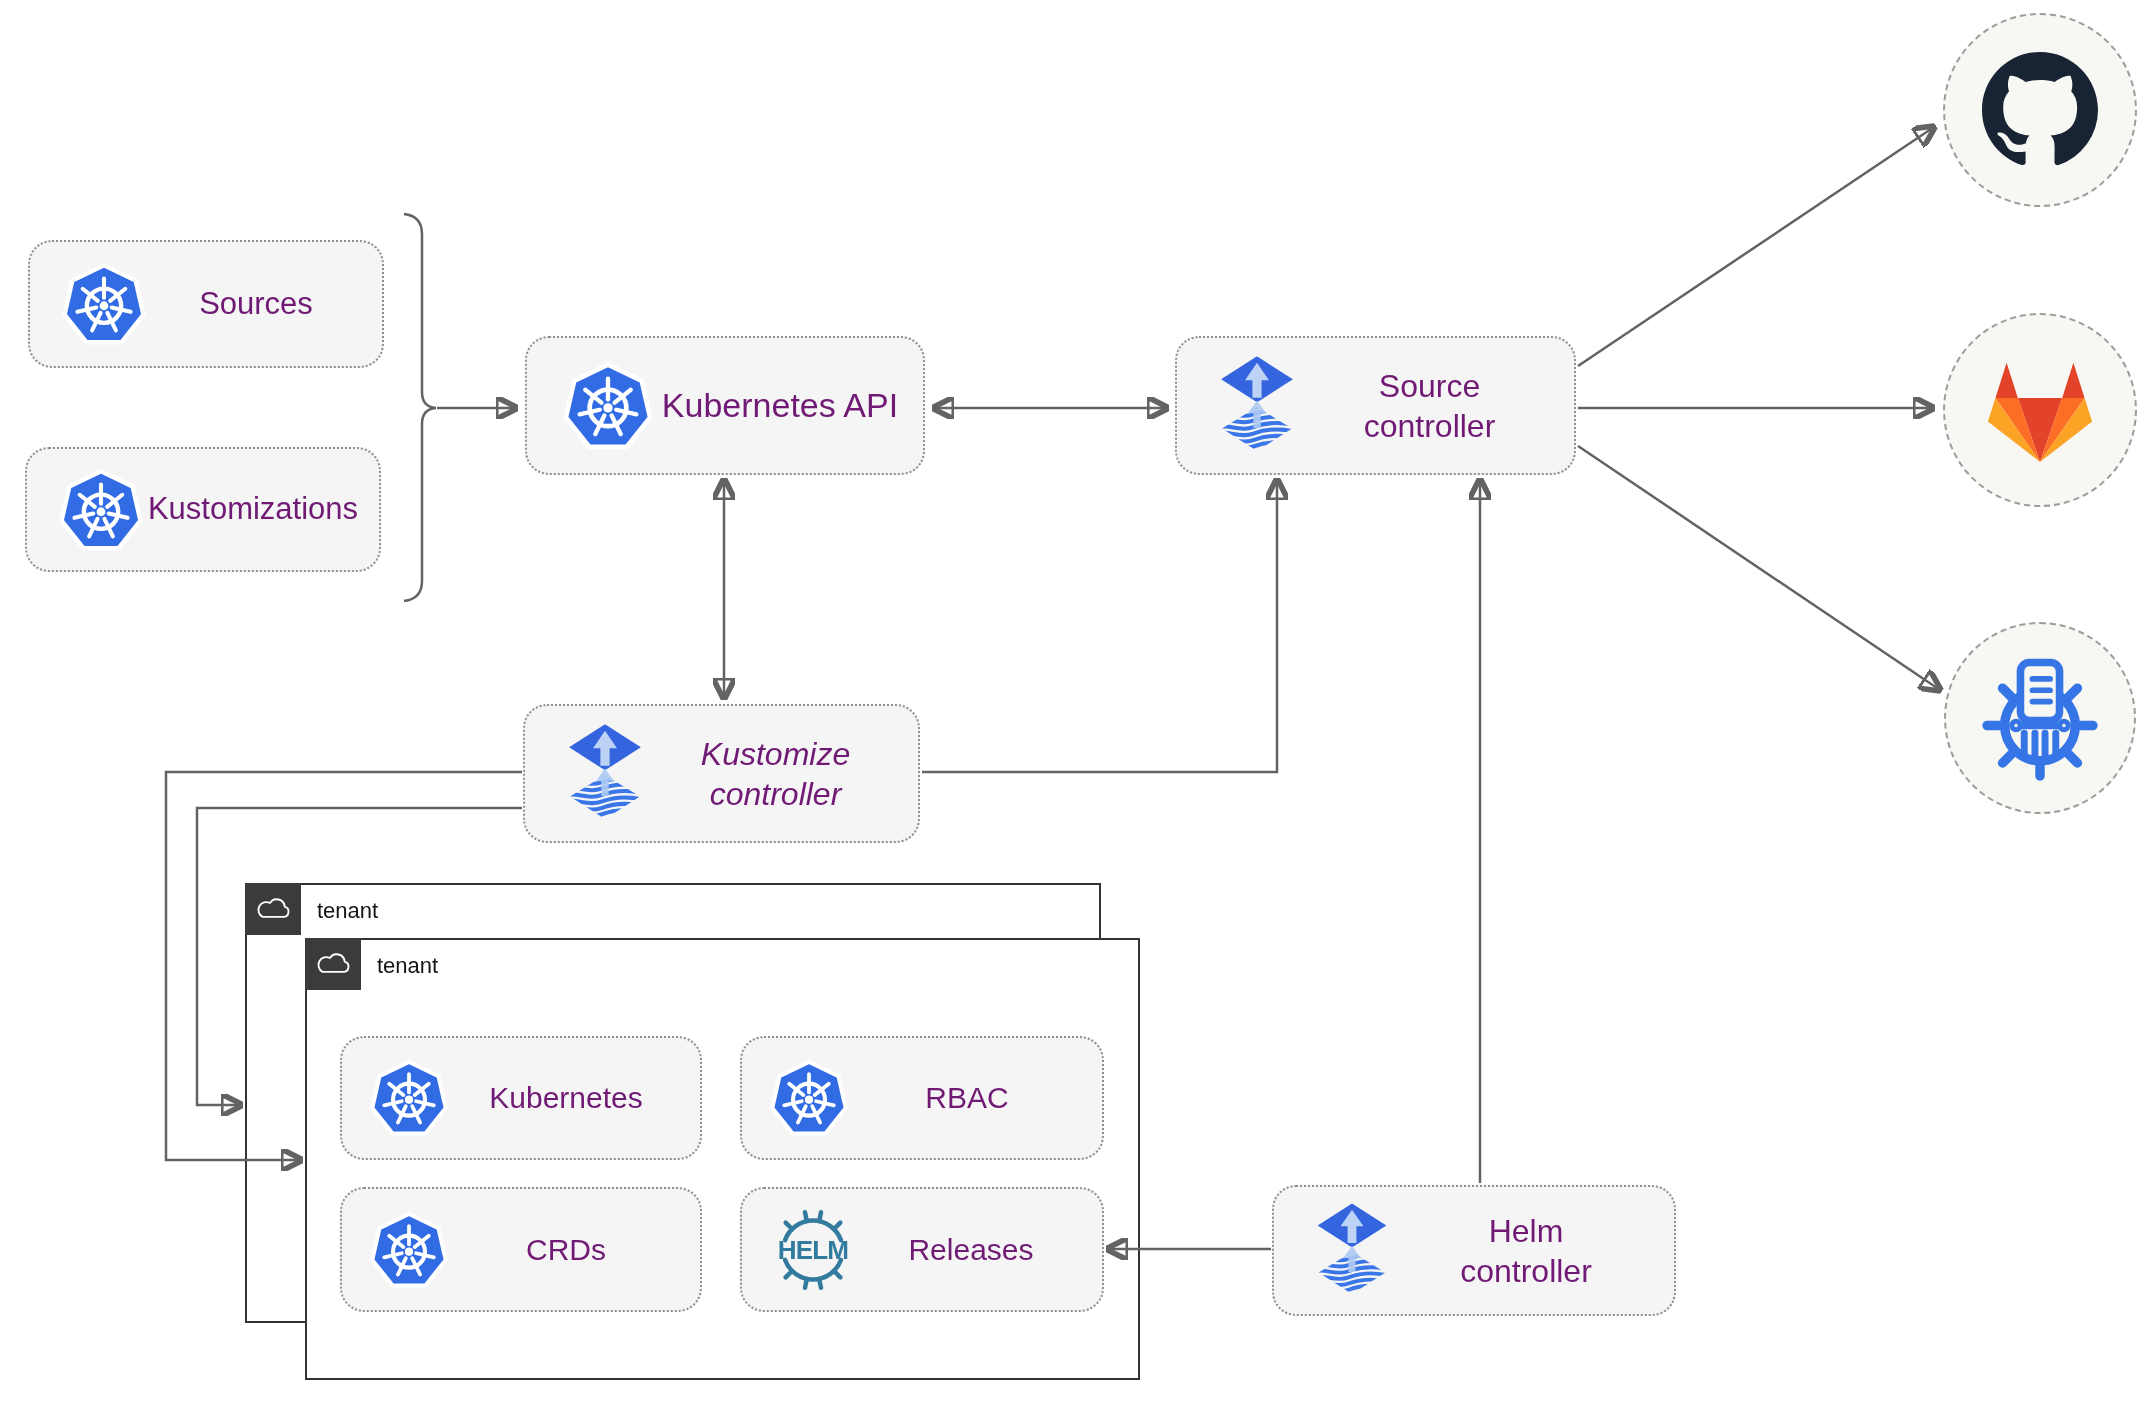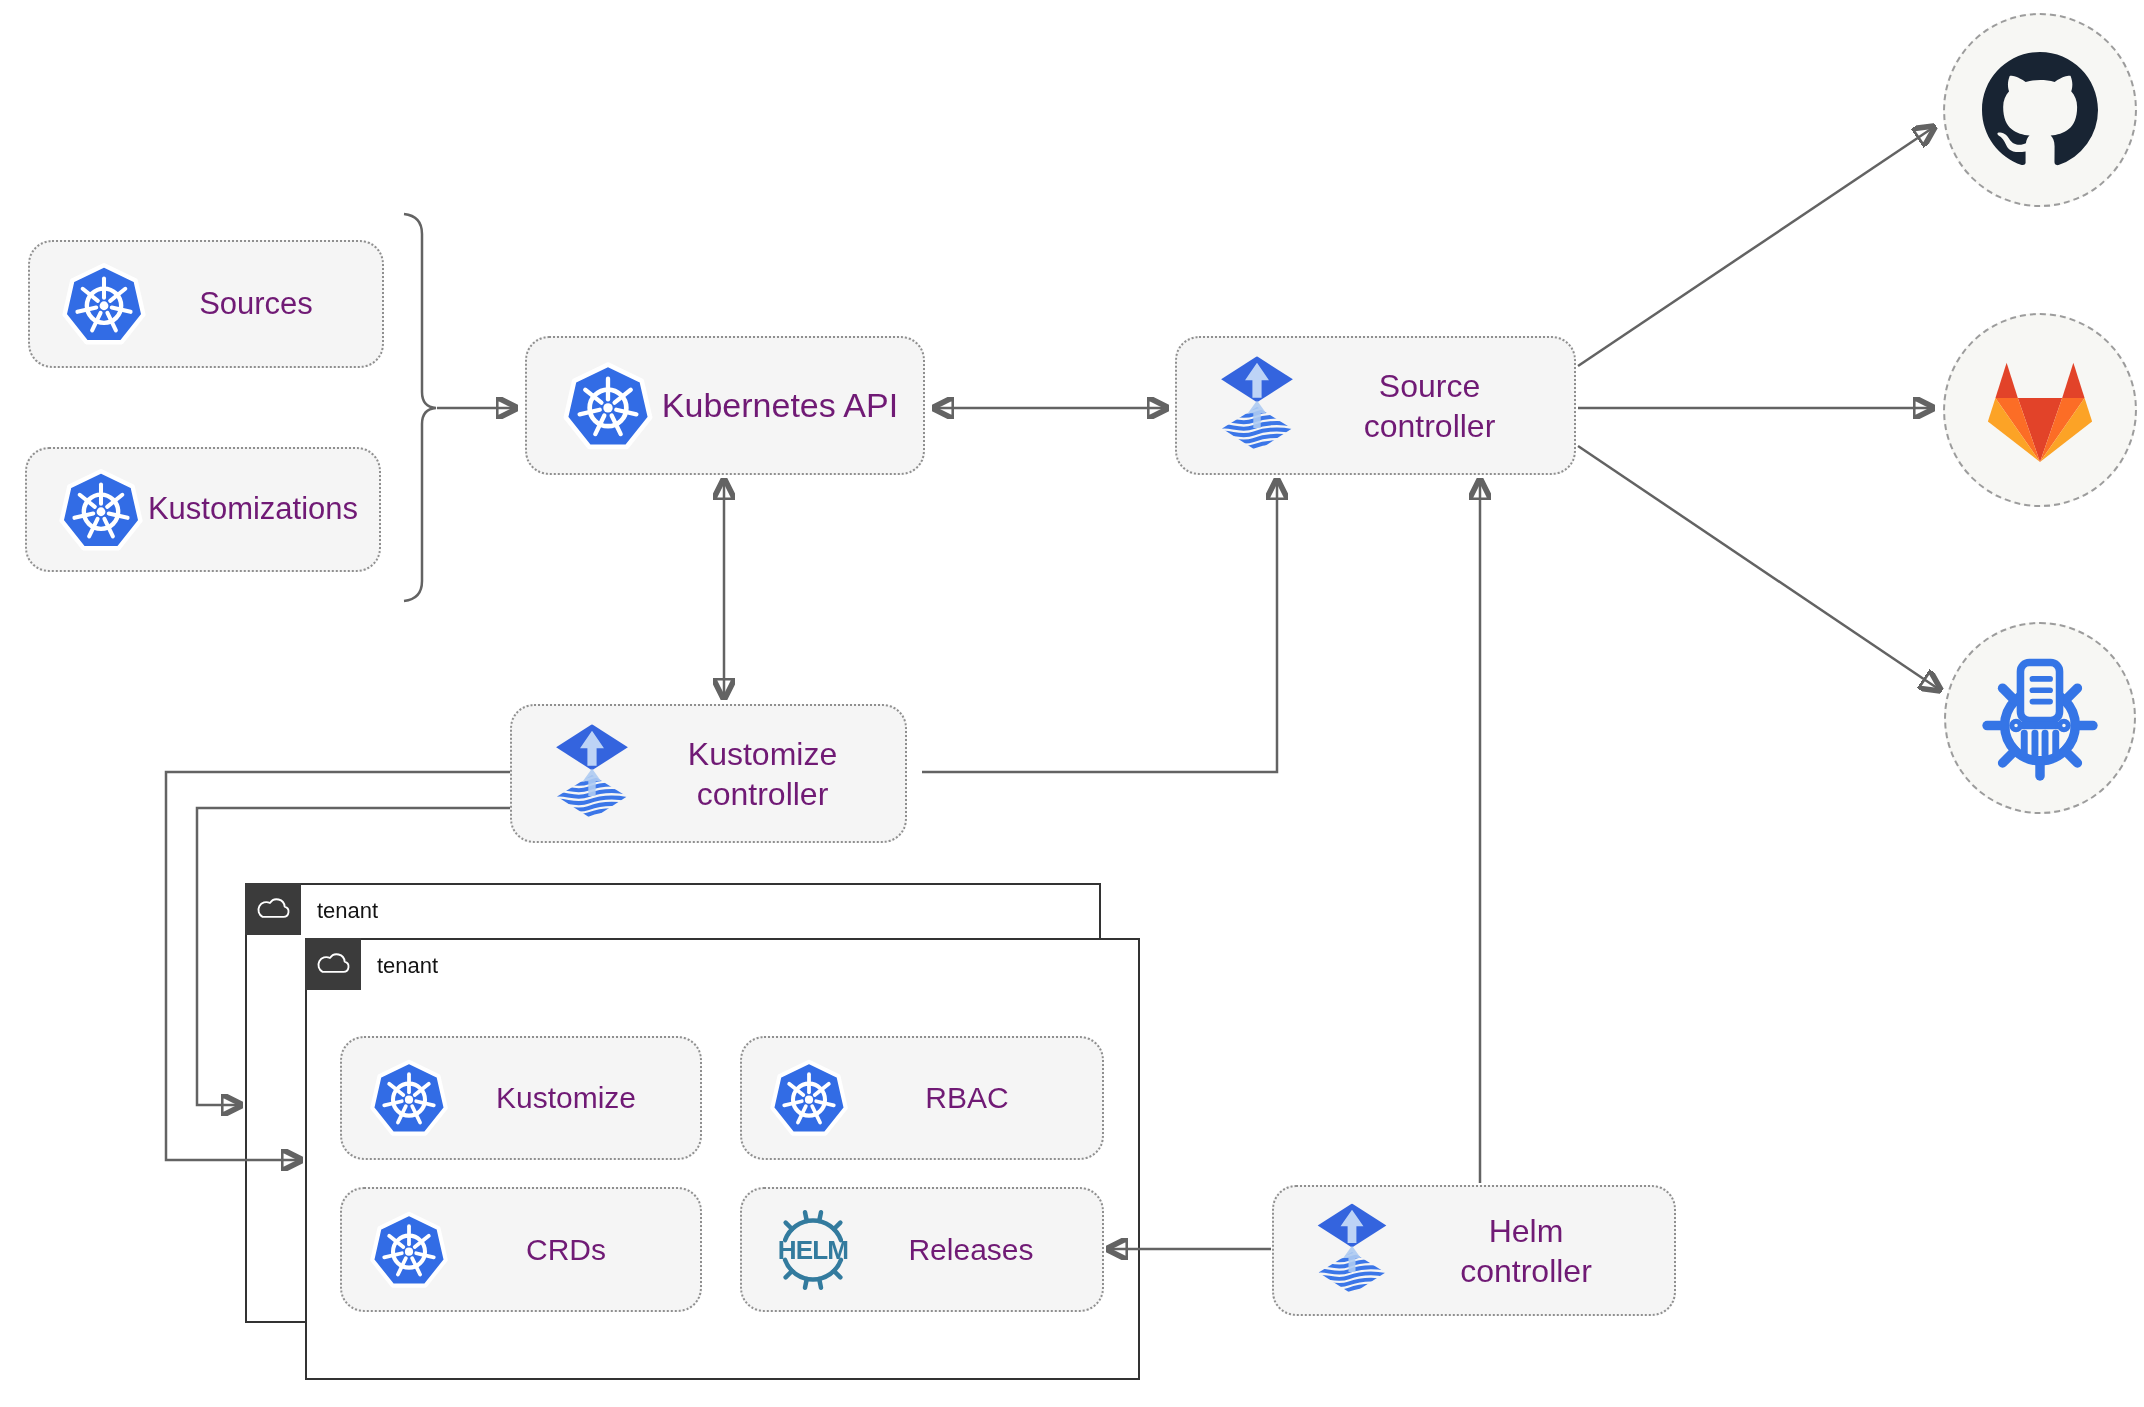--- a/index.html
+++ b/index.html
@@ -148,21 +148,21 @@
 
   <div class="node two" style="left:1175px;top:336px;width:401px;height:139px;">
     <span class="ic">
       <svg width="92" height="100" viewBox="0 0 100 108">
           <use href="#sym-flux"></use>
         </svg>
       </span>
     <span class="lbl"><span>Source controller</span></span>
   </div>
 
-  <div class="node two" style="left:510px;top:704px;width:397px;height:139px;">
+  <div class="node two" style="left:523px;top:704px;width:397px;height:139px;font-style:italic;">
     <span class="ic">
       <svg width="92" height="100" viewBox="0 0 100 108">
           <use href="#sym-flux"></use>
         </svg>
       </span>
     <span class="lbl"><span>Kustomize controller</span></span>
   </div>
 
   <div class="node two" style="left:1272px;top:1185px;width:404px;height:131px;">
     <span class="ic">
@@ -172,21 +172,21 @@
       </span>
     <span class="lbl"><span>Helm controller</span></span>
   </div>
 
   <div class="node" style="left:340px;top:1036px;width:362px;height:124px;">
     <span class="ic" style="margin-left:26px;">
       <svg width="82" height="82" viewBox="0 0 100 100">
           <use href="#sym-k8s"></use>
         </svg>
       </span>
-    <span class="lbl" style="font-size:30px;">Kustomize</span>
+    <span class="lbl" style="font-size:30px;">Kubernetes</span>
   </div>
 
   <div class="node" style="left:740px;top:1036px;width:364px;height:124px;justify-content:space-between;">
     <span class="ic" style="margin-left:26px;">
       <svg width="82" height="82" viewBox="0 0 100 100">
           <use href="#sym-k8s"></use>
         </svg>
       </span>
     <span class="lbl" style="font-size:30px;">RBAC</span>
   </div>

